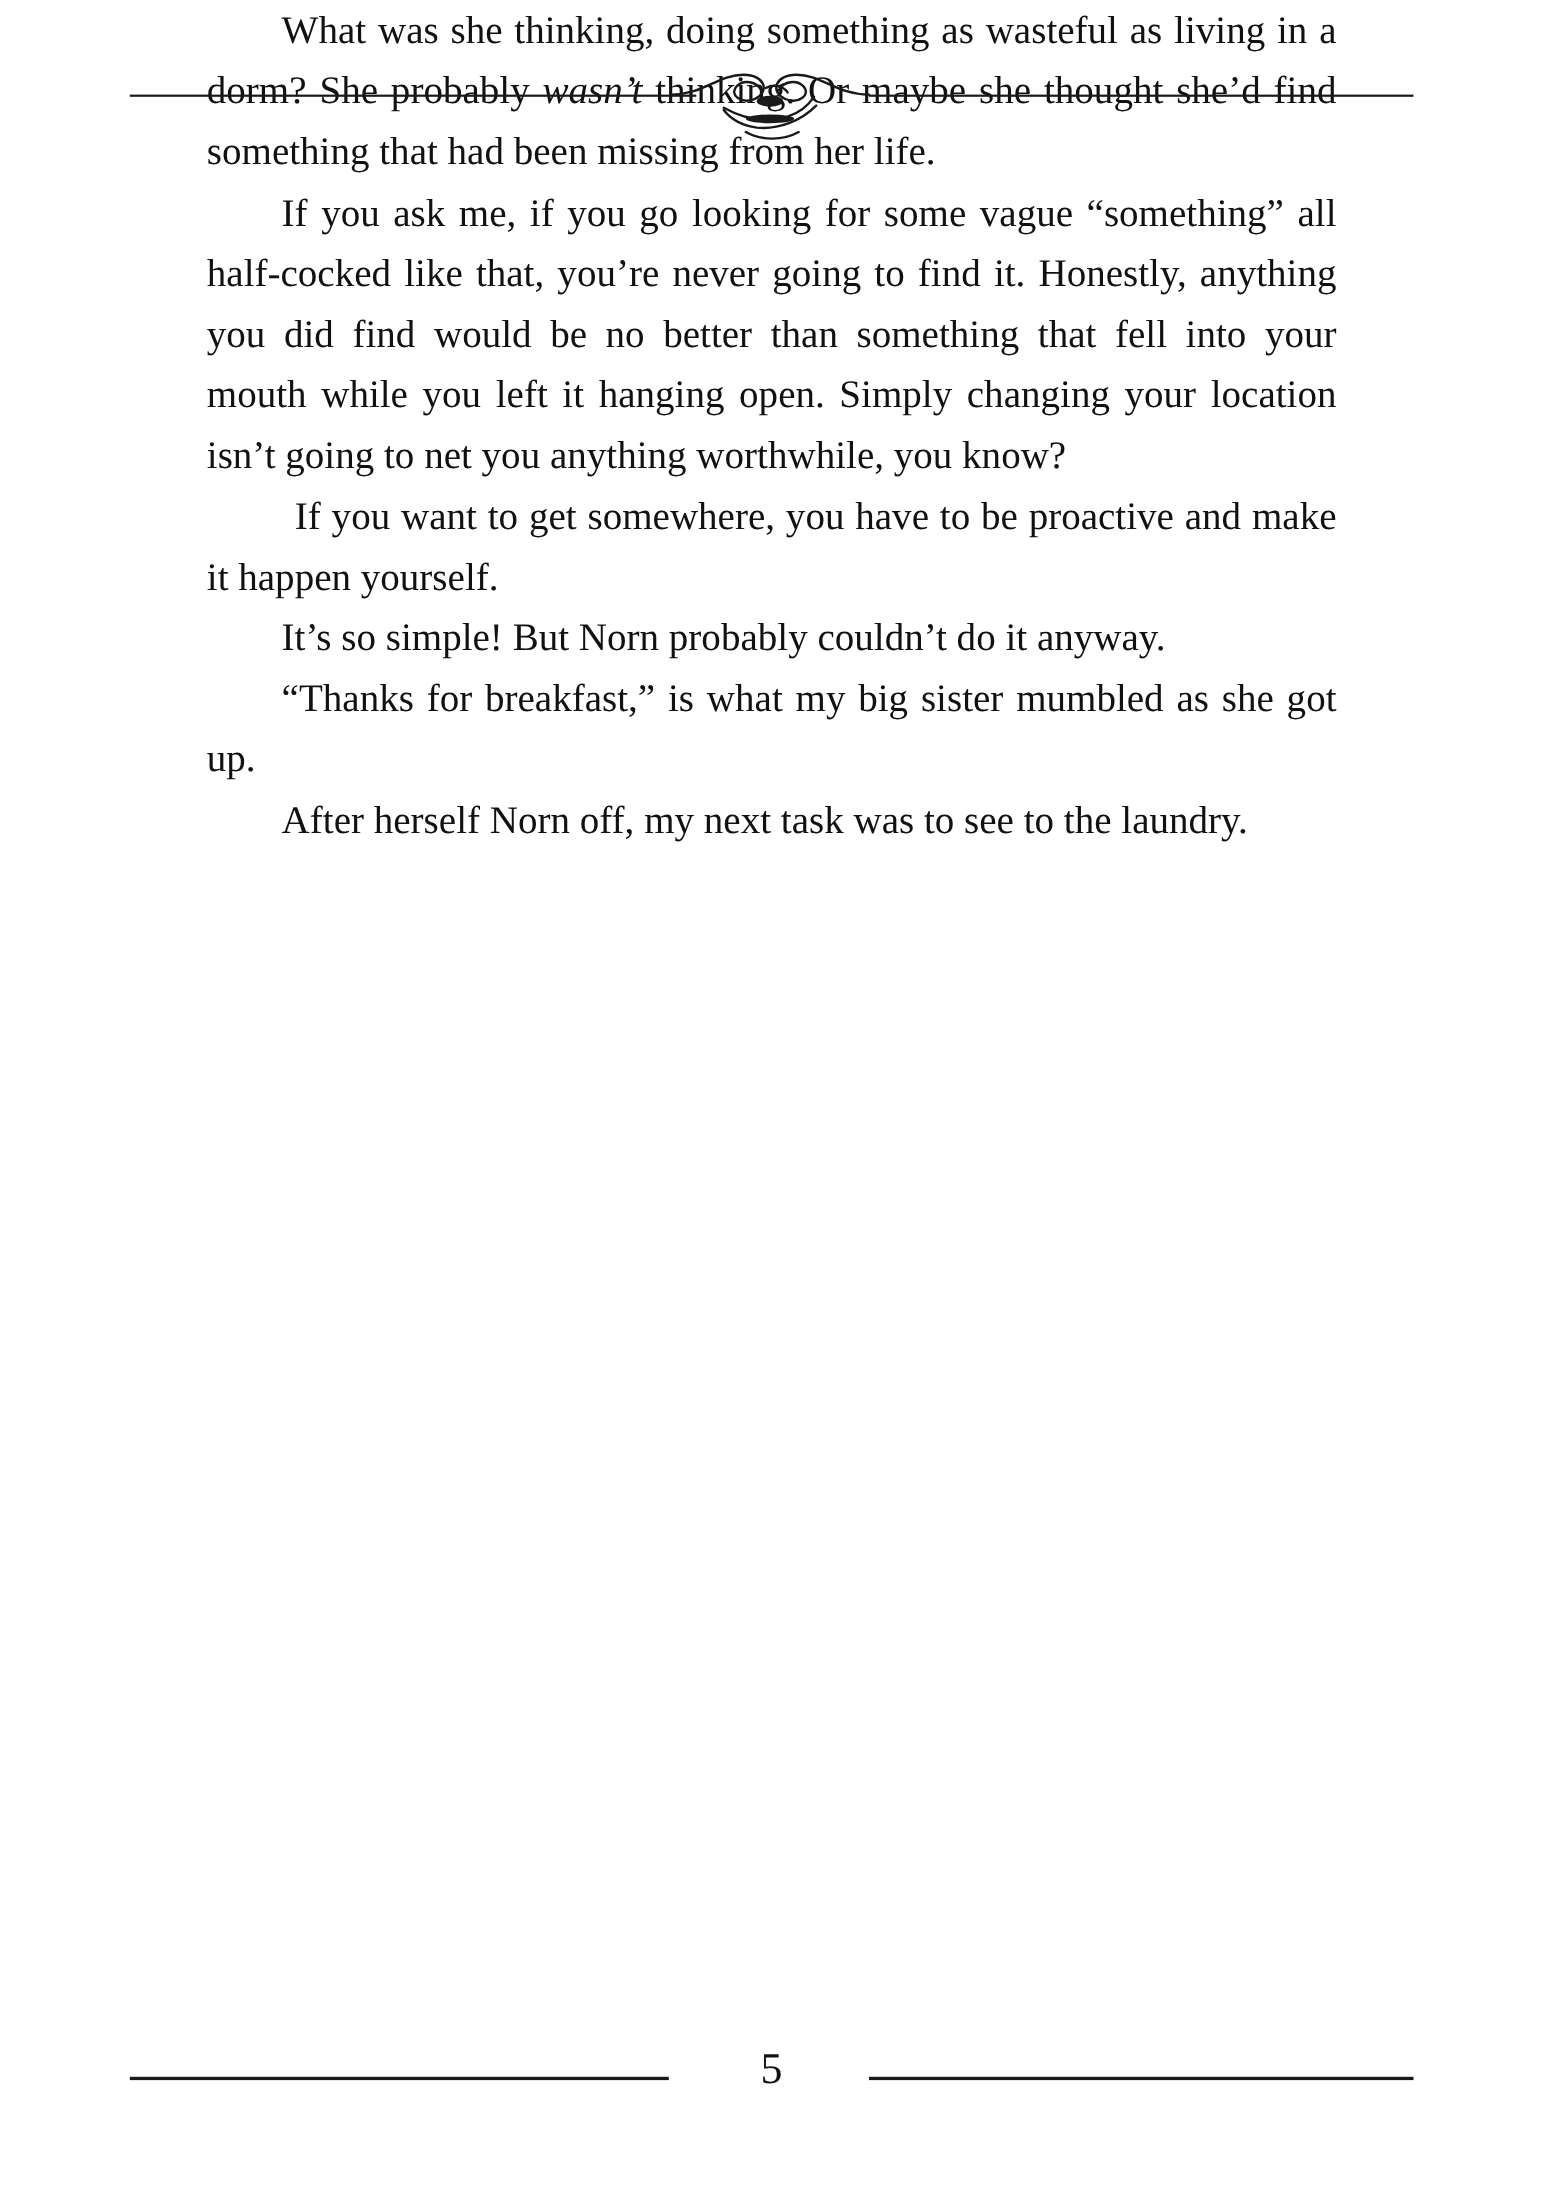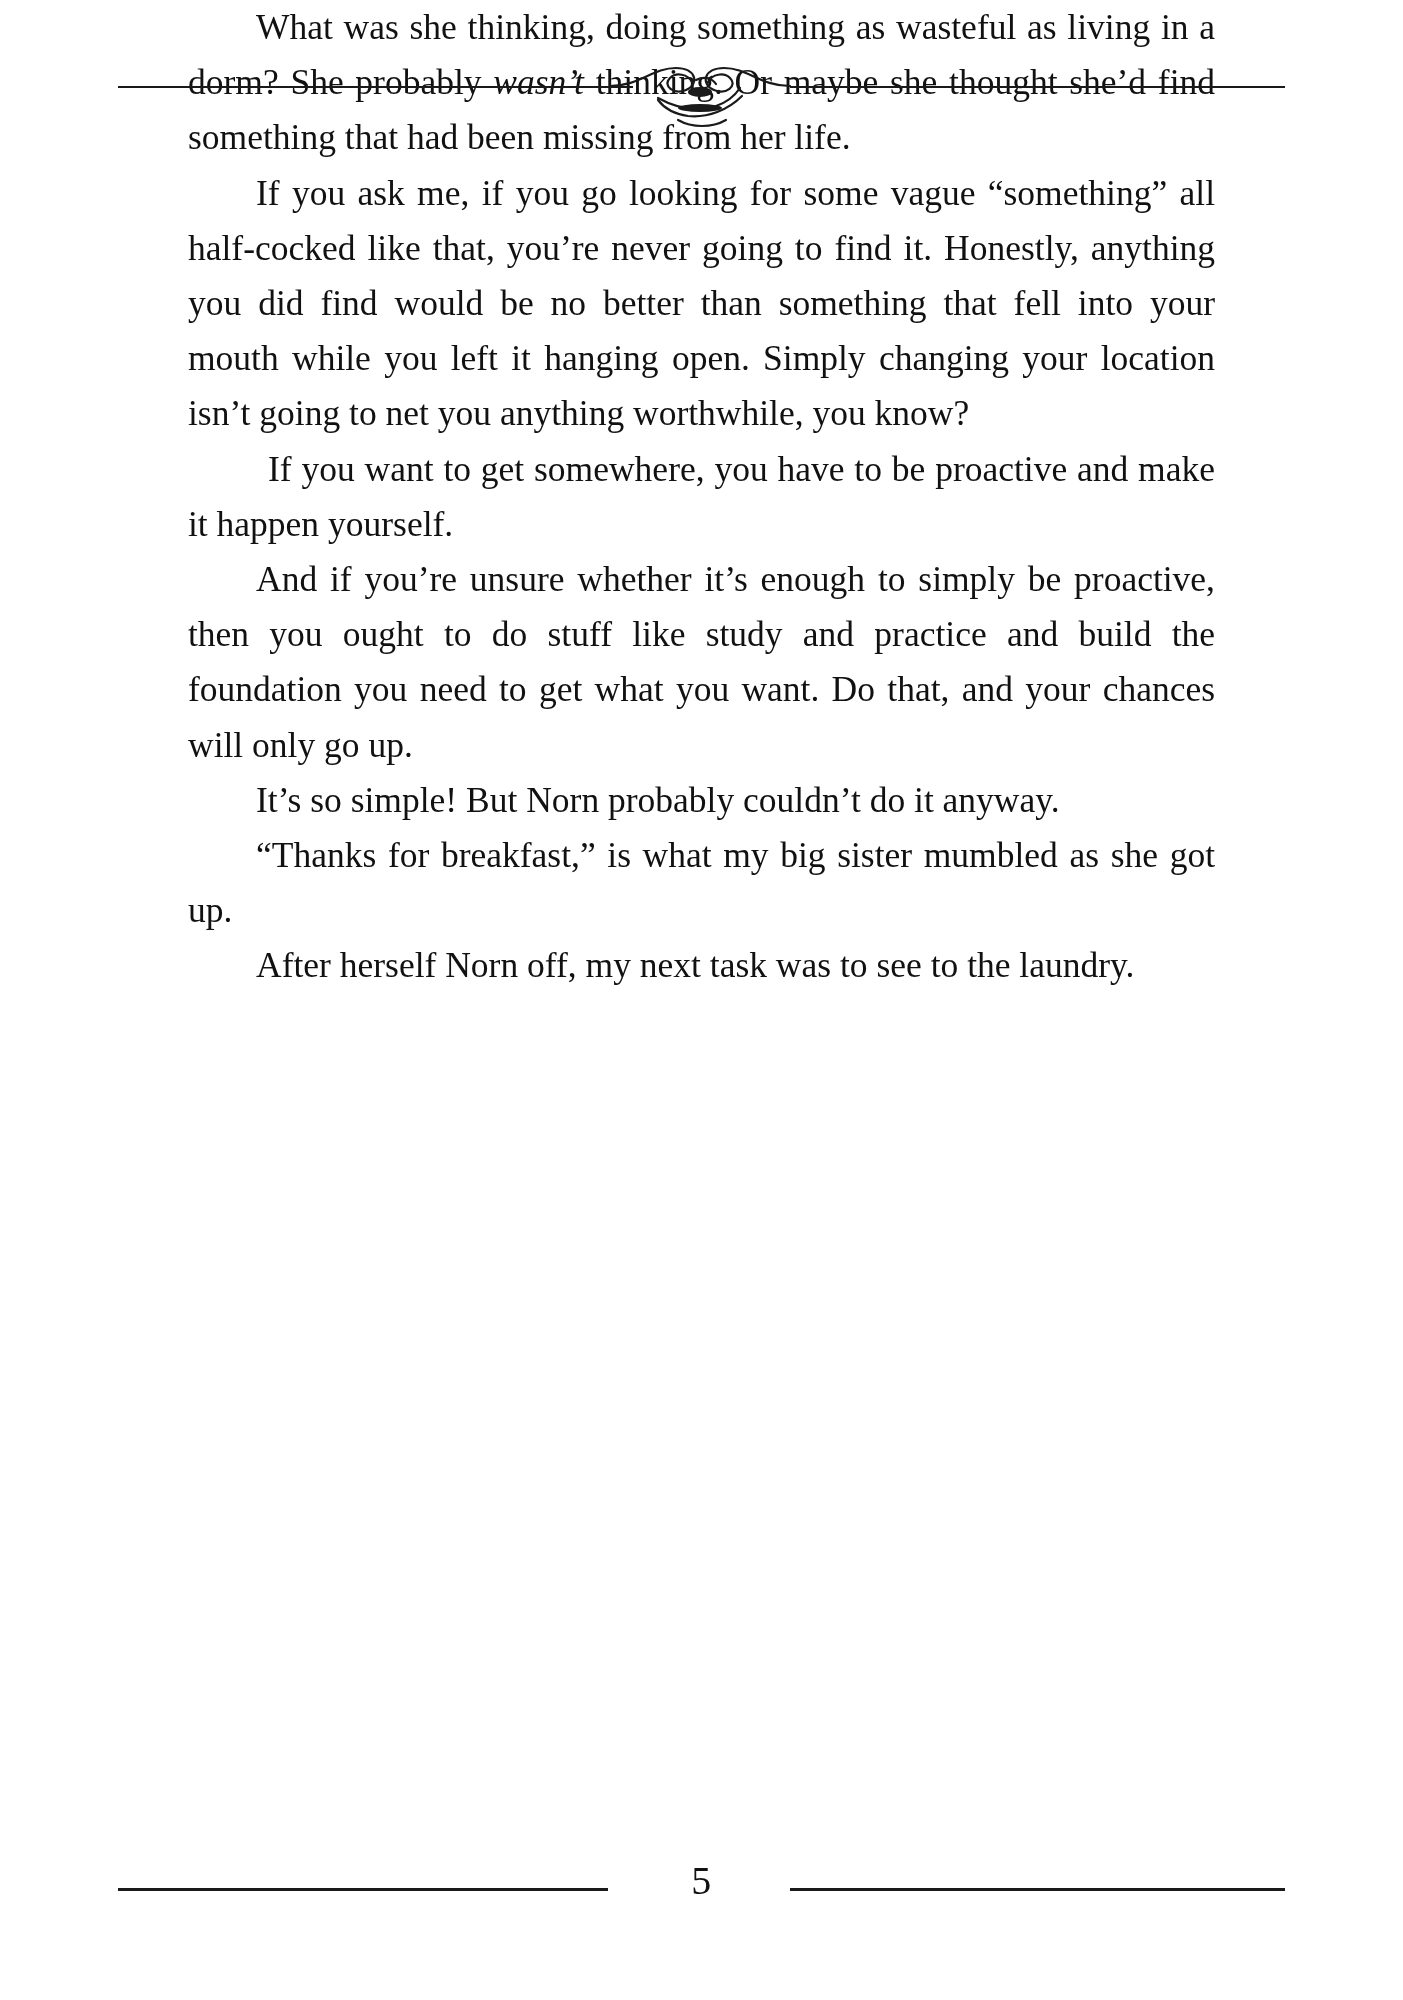--- a/index.html
+++ b/index.html
@@ -130,21 +130,20 @@
       </g>
     </svg>
   </div>
 
   <div class="content">
     <p>
       <span>What was she thinking, doing something as wasteful as living in a dorm? She probably </span><em>wasn’t</em><span> thinking. Or maybe she thought she’d find something that had been missing from her life.</span>
     </p>
     <p>If you ask me, if you go looking for some vague “something” all half-cocked like that, you’re never going to find it. Honestly, anything you did find would be no better than something that fell into your mouth while you left it hanging open. Simply changing your location isn’t going to net you anything worthwhile, you know?</p>
     <p class="indent-wide">If you want to get somewhere, you have to be proactive and make it happen yourself.</p>
-    <p>And if you’re unsure whether it’s enough to simply be proactive, then you ought to do stuff like study and practice and build the foundation you need to get what you want. Do that, and your chances will only go up.</p>
     <p>It’s so simple! But Norn probably couldn’t do it anyway.</p>
     <p>“Thanks for breakfast,” is what my big sister mumbled as she got up.</p>
     <p>After herself Norn off, my next task was to see to the laundry.</p>
   </div>
 
   <div class="footer">
     <div class="rule left"></div>
     <div class="rule right"></div>
     <div class="page-number">5</div>
   </div>

